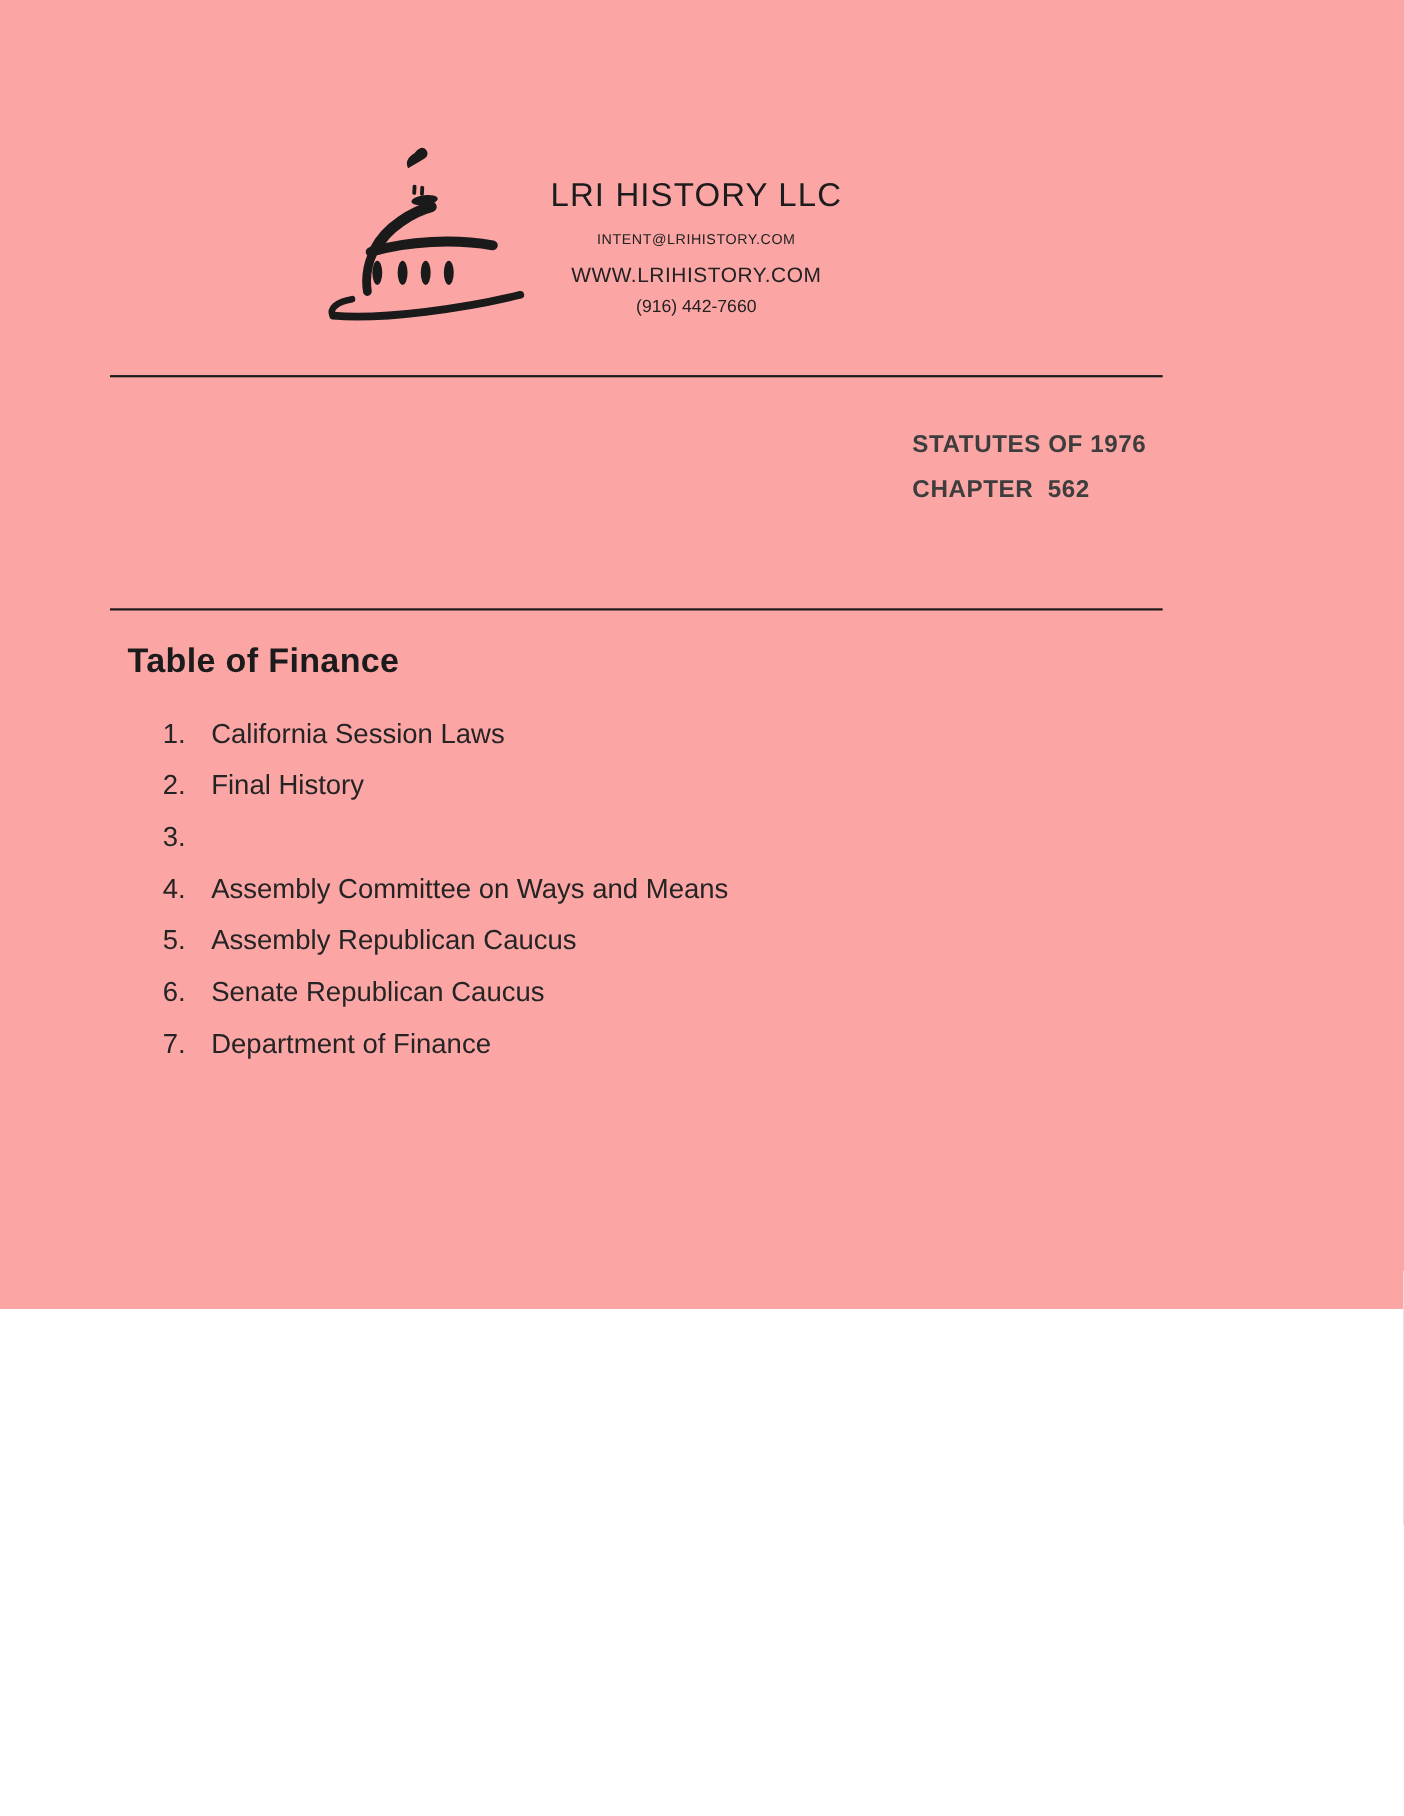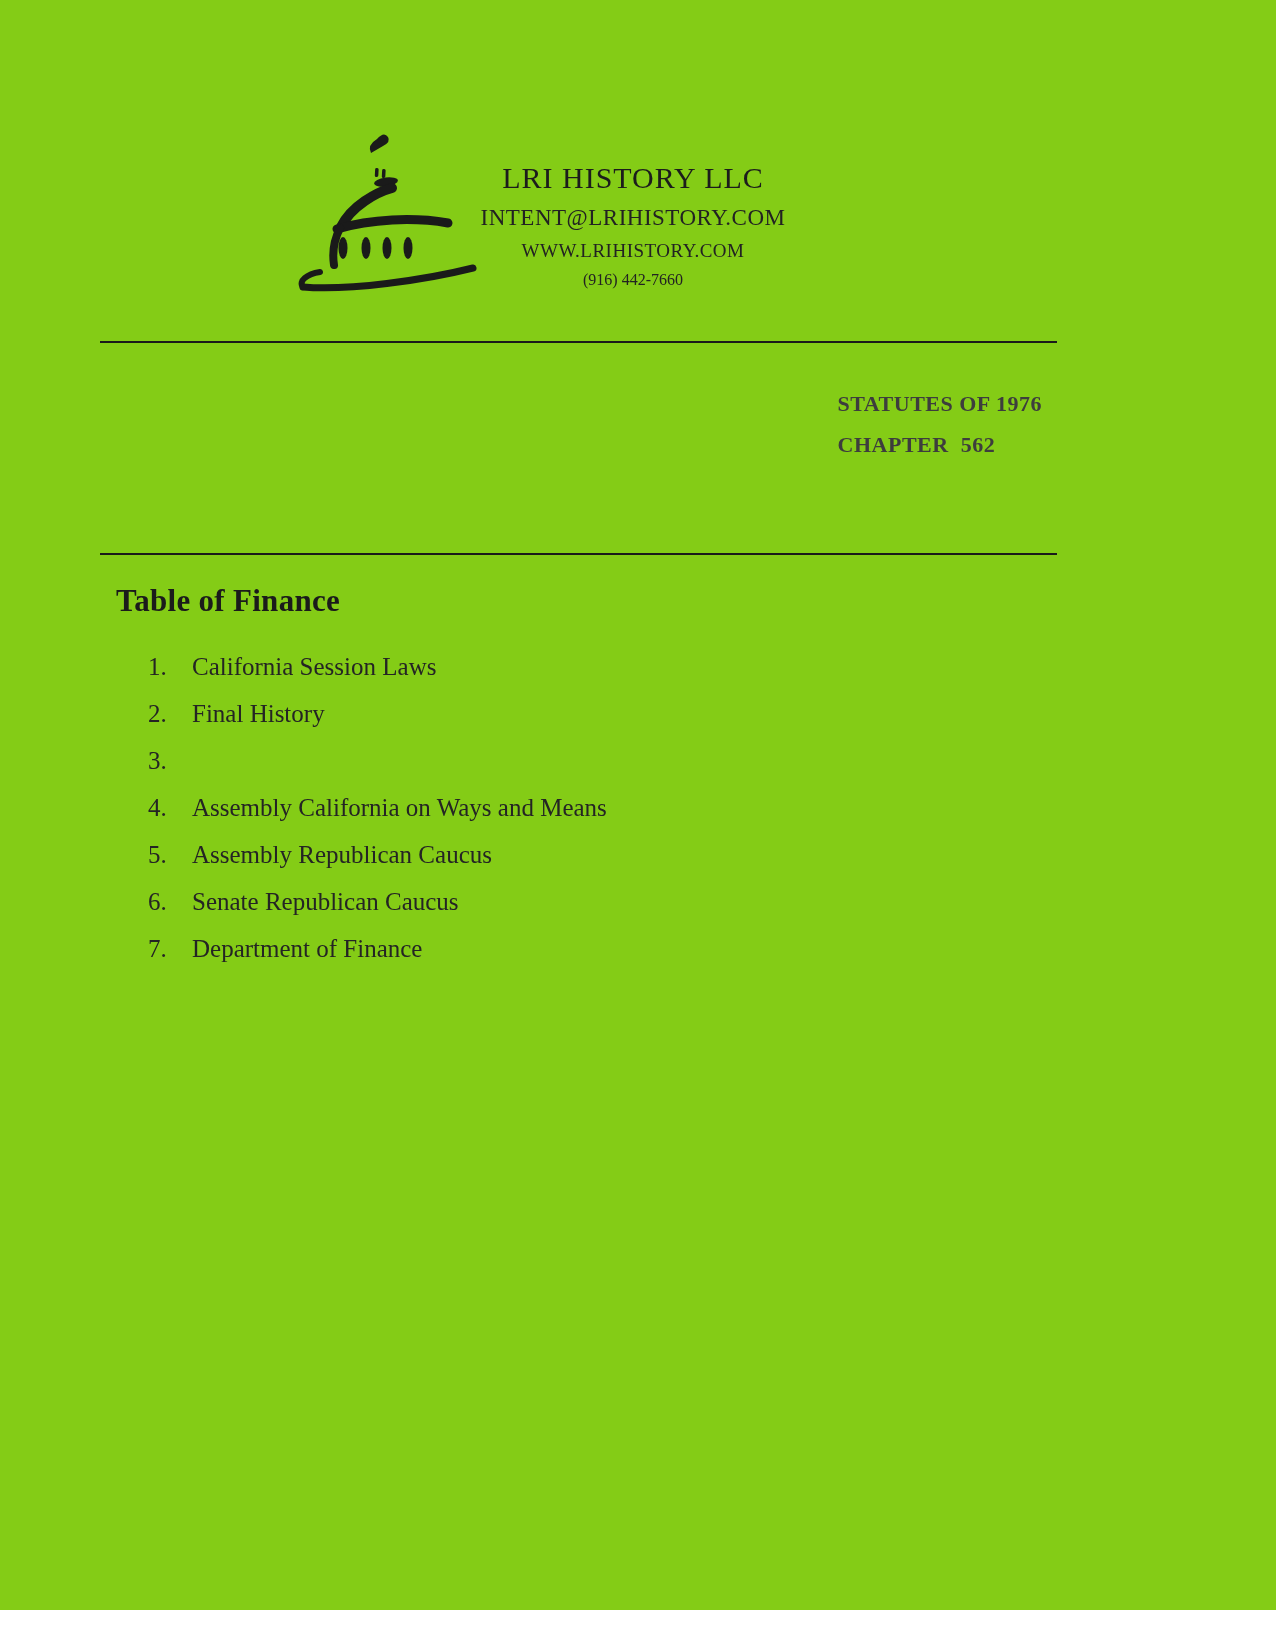--- a/index.html
+++ b/index.html
@@ -3,23 +3,23 @@
 <meta charset="utf-8">
 <style>
   html, body {
     margin: 0;
     padding: 0;
     background: #ffffff;
   }
   .page {
     position: relative;
     width: 1276px;
-    height: 1610px;
-    background: #84cc16;
-    font-family: Liberation Serif, serif;
+    height: 1190px;
+    background: #fca5a5;
+    font-family: Liberation Sans, sans-serif;
     color: #1e1e1e;
     overflow: hidden;
   }
 
   
   .logo {
     position: absolute;
     left: 293px;
     top: 126px;
     width: 186px;
@@ -43,21 +43,21 @@
     color: #1c1c1c;
     white-space: nowrap;
   }
   .company-line {
     position: absolute;
     left: 0;
     width: 420px;
     color: #222222;
     white-space: nowrap;
   }
-  .company-email   { top: 206px; font-size: 23px; letter-spacing: 0.5px; line-height: 24px; }
+  .company-email   { top: 206px; font-size: 13px; letter-spacing: 0.5px; line-height: 24px; }
   .company-website { top: 239px; font-size: 19px; letter-spacing: 0.5px; line-height: 24px; }
   .company-phone   { top: 269px; font-size: 16px; line-height: 22px; }
 
   
   .rule {
     position: absolute;
     left: 100px;
     width: 957px;
     height: 2px;
     background: #1a1a1a;
@@ -175,21 +175,21 @@
     </li>
     <li class="toc-item">
       <span class="toc-num">2.</span>
       <span class="toc-label">Final History</span>
     </li>
     <li class="toc-item">
       <span class="toc-num">3.</span>
     </li>
     <li class="toc-item">
       <span class="toc-num">4.</span>
-      <span class="toc-label">Assembly California on Ways and Means</span>
+      <span class="toc-label">Assembly Committee on Ways and Means</span>
     </li>
     <li class="toc-item">
       <span class="toc-num">5.</span>
       <span class="toc-label">Assembly Republican Caucus</span>
     </li>
     <li class="toc-item">
       <span class="toc-num">6.</span>
       <span class="toc-label">Senate Republican Caucus</span>
     </li>
     <li class="toc-item">

